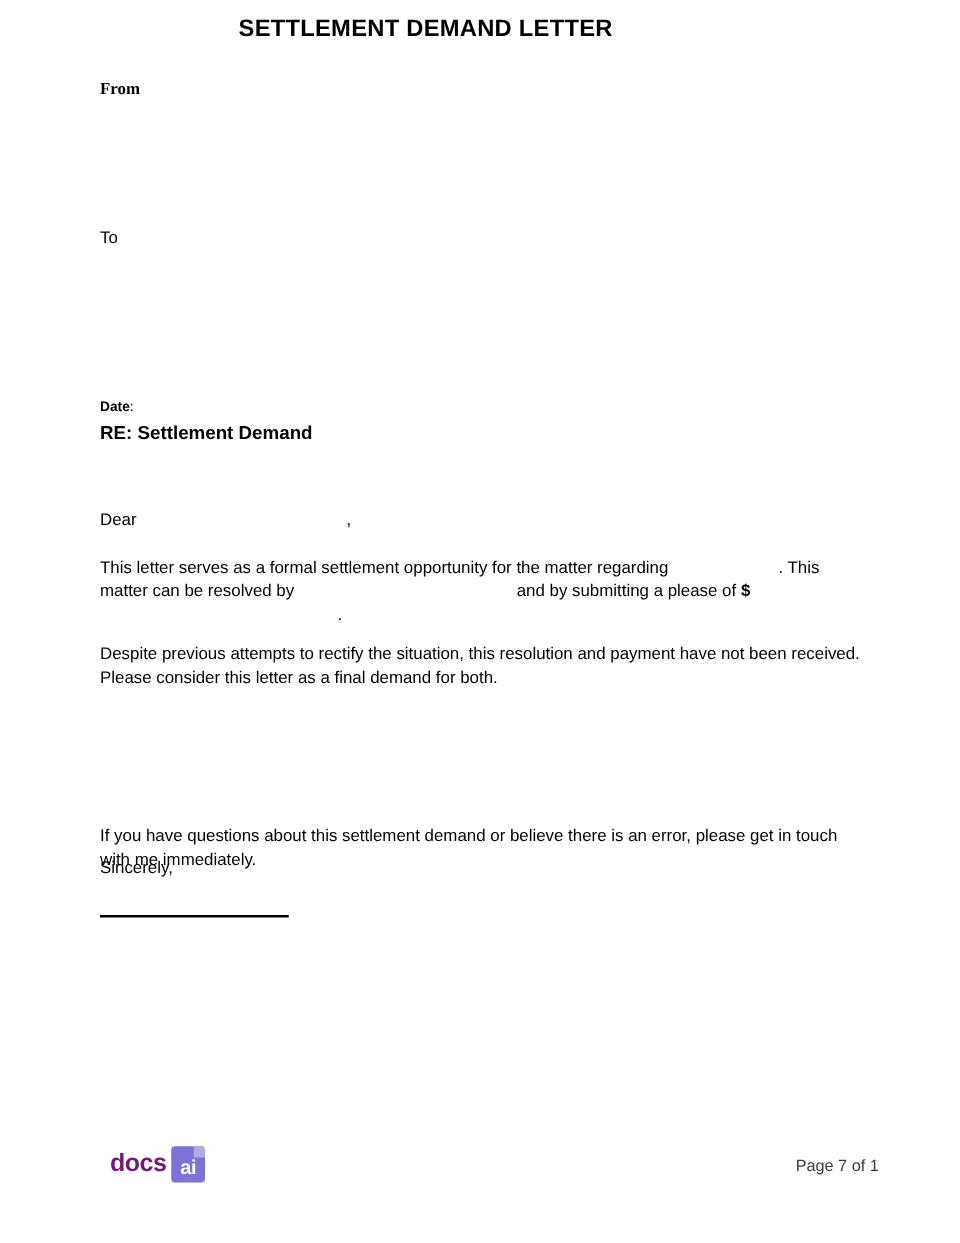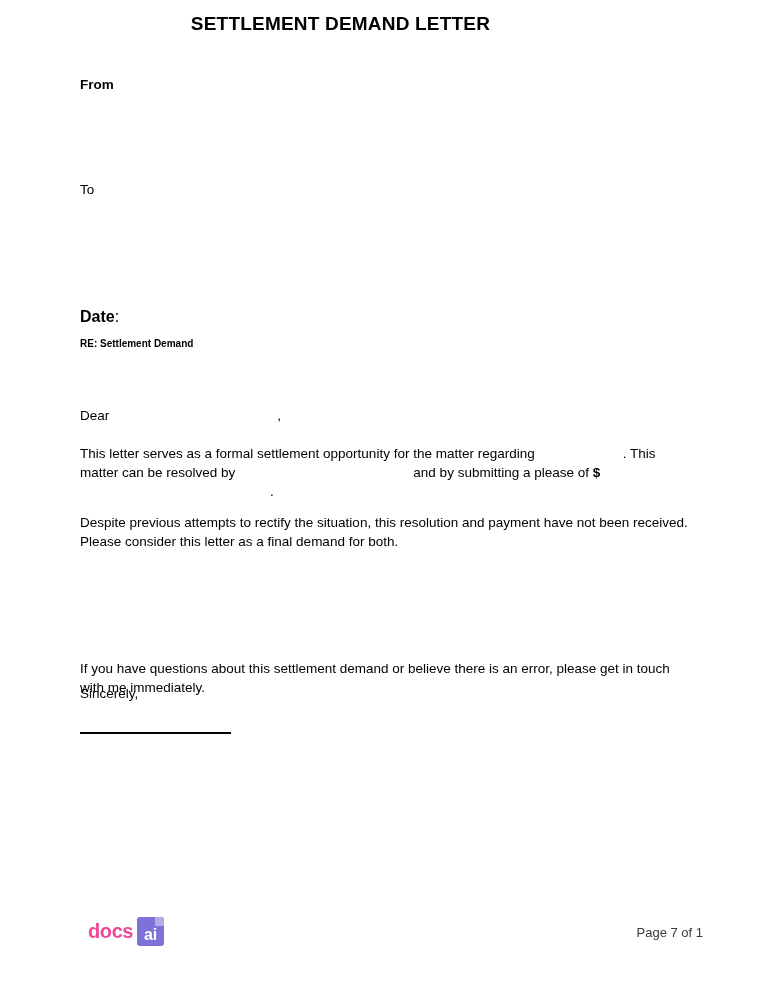--- a/index.html
+++ b/index.html
@@ -28,23 +28,24 @@
     text-align: center;
     font-size: 19px;
     font-weight: bold;
     letter-spacing: 0.2px;
   }
 
   
   .label-from {
     position: absolute;
     left: 80px;
-    top: 77px;
-    font-size: 13.5px;
-    font-weight: bold;
+    top: 63px;
+    font-size: 13.5px;
+    font-weight: bold;
+    font-family: Liberation Serif, serif;
   }
   .blank-from {
     position: absolute;
     left: 80px;
     top: 82px;
     width: 300px;
     height: 84px;
   }
   .label-to {
     position: absolute;
@@ -57,32 +58,32 @@
     position: absolute;
     left: 80px;
     top: 203px;
     width: 300px;
     height: 90px;
   }
 
   .label-date {
     position: absolute;
     left: 80px;
-    top: 308px;
-    font-size: 16px;
+    top: 320px;
+    font-size: 11px;
     font-weight: bold;
     text-align: right;
   }
   .label-date .colon { font-weight: normal; }
 
   .label-re {
     position: absolute;
     left: 80px;
     top: 338px;
-    font-size: 10px;
+    font-size: 15px;
     font-weight: bold;
   }
 
   
   .salutation {
     position: absolute;
     left: 80px;
     top: 408px;
     font-size: 13.5px;
     white-space: pre;
@@ -135,21 +136,21 @@
     position: absolute;
     left: 88px;
     top: 916px;
     display: flex;
     align-items: center;
     height: 30px;
   }
   .logo-docs {
     font-size: 20px;
     font-weight: bold;
-    color: #ec4899;
+    color: #701a75;
     letter-spacing: -0.4px;
     line-height: 1;
   }
   .logo-badge {
     position: relative;
     width: 27px;
     height: 29px;
     margin-left: 4px;
     background: #7d72d8;
     border-radius: 3px;

